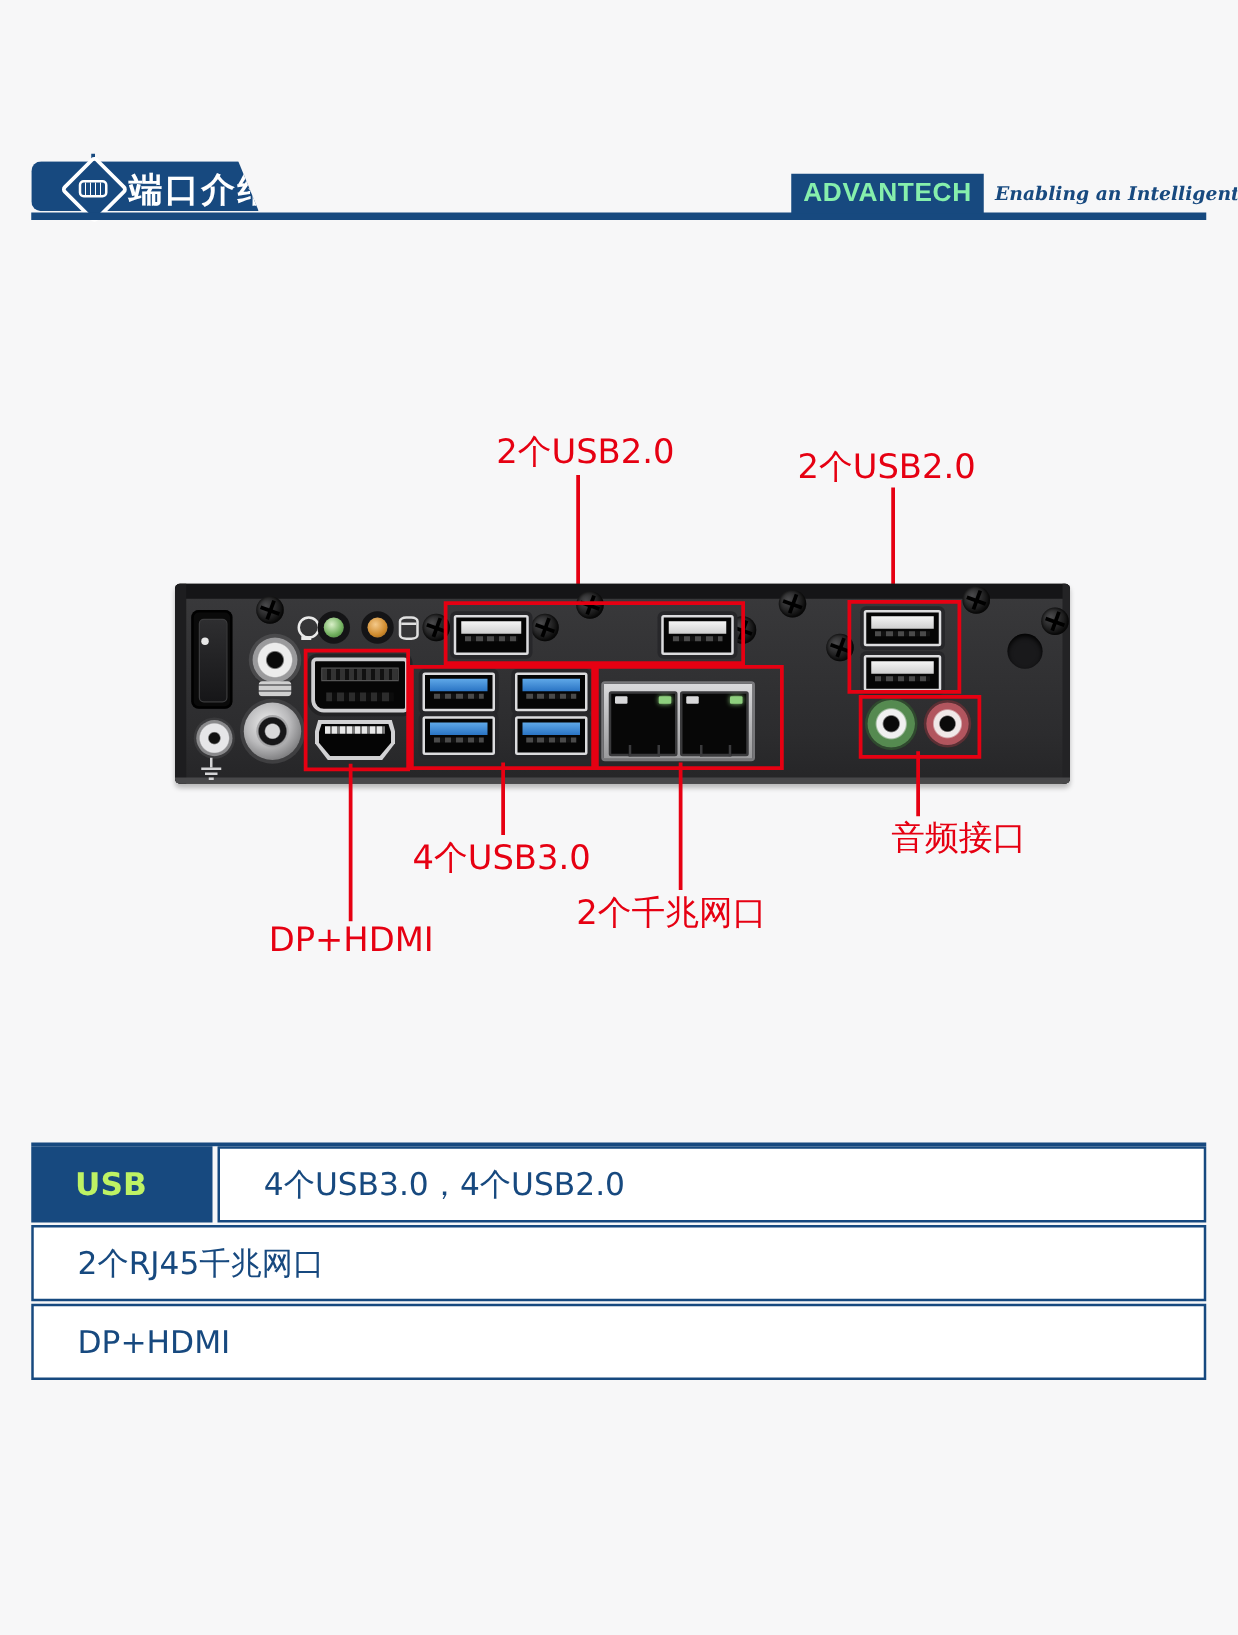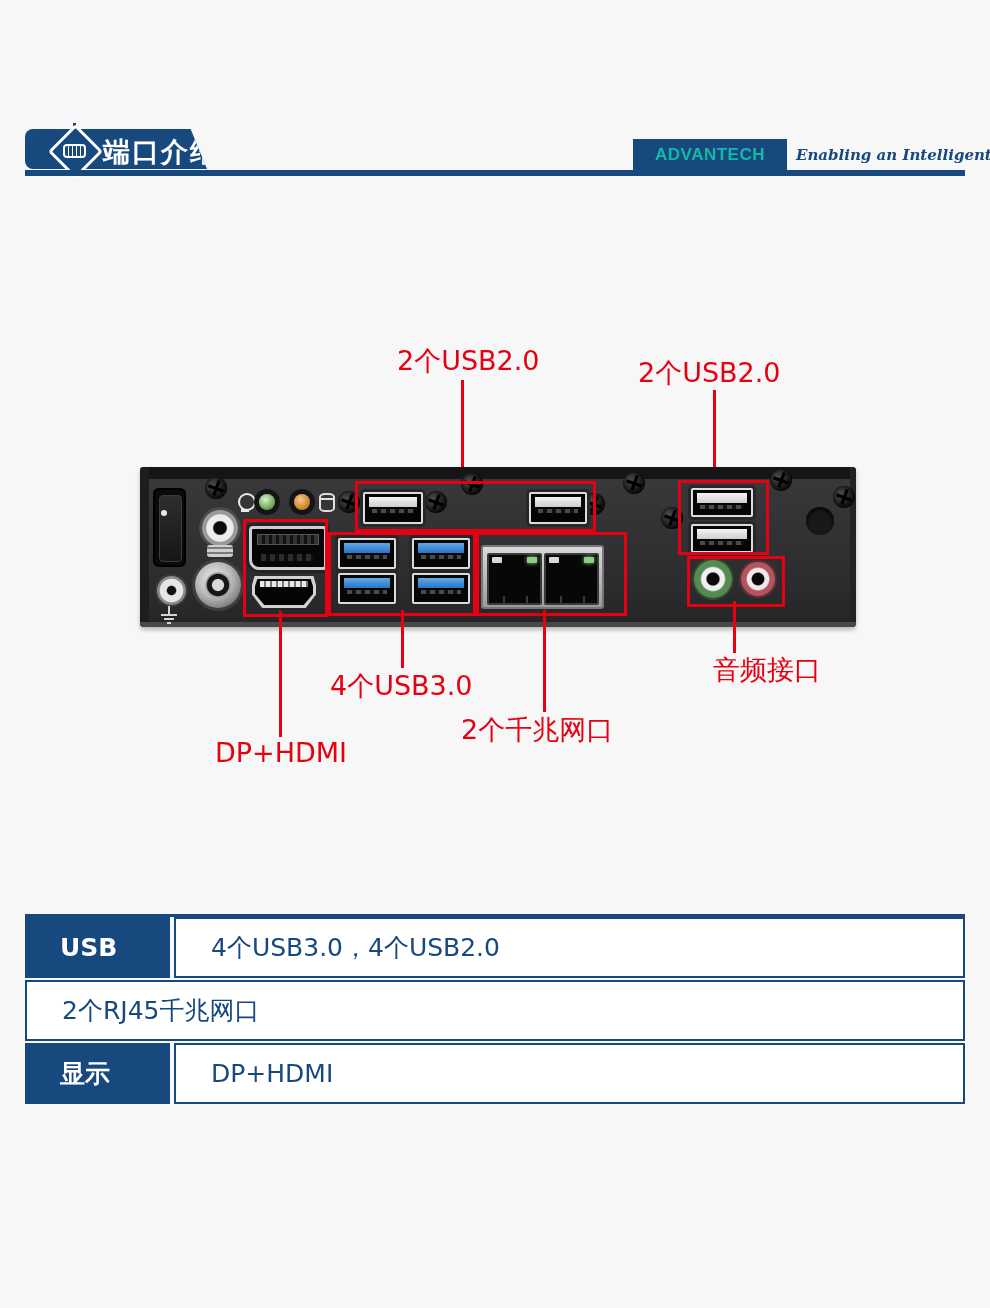--- a/index.html
+++ b/index.html
@@ -12,21 +12,21 @@
   .badge-title{position:absolute;left:78px;top:5px;color:#ffffff;font-size:27px;font-weight:bold;letter-spacing:2px;white-space:nowrap;}
   .badge-stem{position:absolute;left:71px;top:121px;width:7px;height:14px;background:#f7f7f8;}
   .badge-stem-in{position:absolute;left:73px;top:123px;width:3px;height:12px;background:#17497f;}
   .diamond{position:absolute;left:56px;top:132px;width:33px;height:33px;background:#17497f;
            border:3px solid #ffffff;transform:rotate(45deg);border-radius:4px;}
   .diamond-port{position:absolute;left:63px;top:144px;width:19px;height:10px;border:2px solid #ffffff;border-radius:4px;
                 background:repeating-linear-gradient(90deg,#17497f 0 3px,#fff 3px 4px);}
   .blue-rule{position:absolute;left:25px;top:170px;width:940px;height:6px;background:#17497f;}
   .logo-box{position:absolute;left:633px;top:139px;width:154px;height:32px;background:#17497f;
             display:flex;align-items:center;justify-content:center;}
-  .logo-text{color:#14b8a6;font-size:17px;font-weight:bold;letter-spacing:.5px;font-family:"Liberation Sans",sans-serif;}
+  .logo-text{color:#86efac;font-size:21px;font-weight:bold;letter-spacing:.5px;font-family:"Liberation Sans",sans-serif;}
   .tagline{position:absolute;left:796px;top:146px;color:#17497f;font-size:15px;font-weight:bold;font-style:italic;
            font-family:"DejaVu Serif","Liberation Serif",serif;white-space:nowrap;}
 
   
   .ann{position:absolute;color:#e60012;font-size:27px;white-space:nowrap;}
   .ann-line{position:absolute;width:3px;background:#e60012;}
   .redbox{position:absolute;border:3px solid #e60012;background:transparent;z-index:6;}
 
   
   .chassis{position:absolute;left:140px;top:467px;width:716px;height:160px;
@@ -100,21 +100,21 @@
   .audio-jack{position:absolute;border-radius:50%;}
   .audio-jack.green{width:38px;height:38px;
      background:radial-gradient(circle,#0a0a0a 0 22%,#f0f0f0 27% 42%,#558a50 48% 100%);box-shadow:0 0 0 2px #2f4a2e;}
   .audio-jack.red{width:34px;height:34px;
      background:radial-gradient(circle,#0a0a0a 0 24%,#f0e8e8 29% 44%,#b2555e 50% 100%);box-shadow:0 0 0 2px #5c2f34;}
   .round-hole{position:absolute;width:28px;height:28px;border-radius:50%;background:#19191b;box-shadow:inset 0 2px 4px #000;}
 
   
   .spec-table{position:absolute;left:25px;top:914px;width:940px;}
   .spec-row{display:flex;height:61px;margin-bottom:2px;}
-  .spec-label{width:145px;background:#17497f;color:#ffffff;font-size:25px;font-weight:bold;
+  .spec-label{width:145px;background:#17497f;color:#bef264;font-size:25px;font-weight:bold;
               display:flex;align-items:center;padding-left:35px;box-sizing:border-box;margin-right:4px;}
   .spec-value{flex:1;background:#ffffff;border:2px solid #17497f;color:#17497f;font-size:25px;
               display:flex;align-items:center;padding-left:35px;box-sizing:border-box;}
 </style>
 </head>
 <body>
 
 <div class="stage">
 
   <div class="badge-stem"></div>
@@ -258,21 +258,20 @@
 
   <div class="spec-table" style="border-top:3px solid #17497f;padding-top:0;">
     <div class="spec-row">
       <div class="spec-label">USB</div>
       <div class="spec-value">4个USB3.0，4个USB2.0</div>
     </div>
     <div class="spec-row">
       <div class="spec-value">2个RJ45千兆网口</div>
     </div>
     <div class="spec-row">
-      <div class="spec-label">显示</div>
       <div class="spec-value">DP+HDMI</div>
     </div>
     <div class="spec-row">
     </div>
     <div class="spec-row">
     </div>
   </div>
 
 </div>
 

